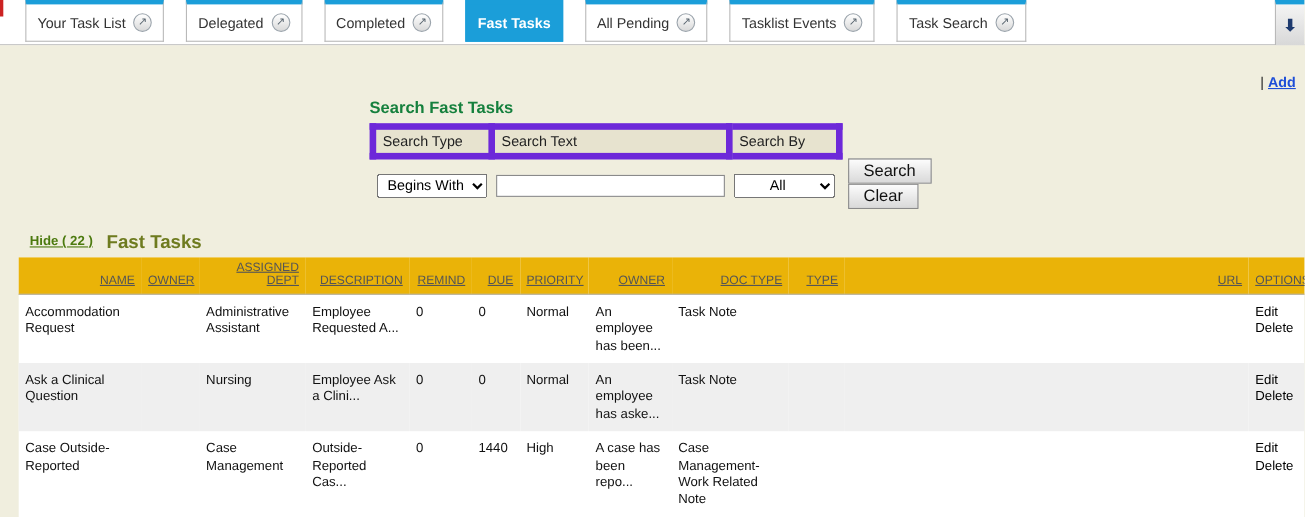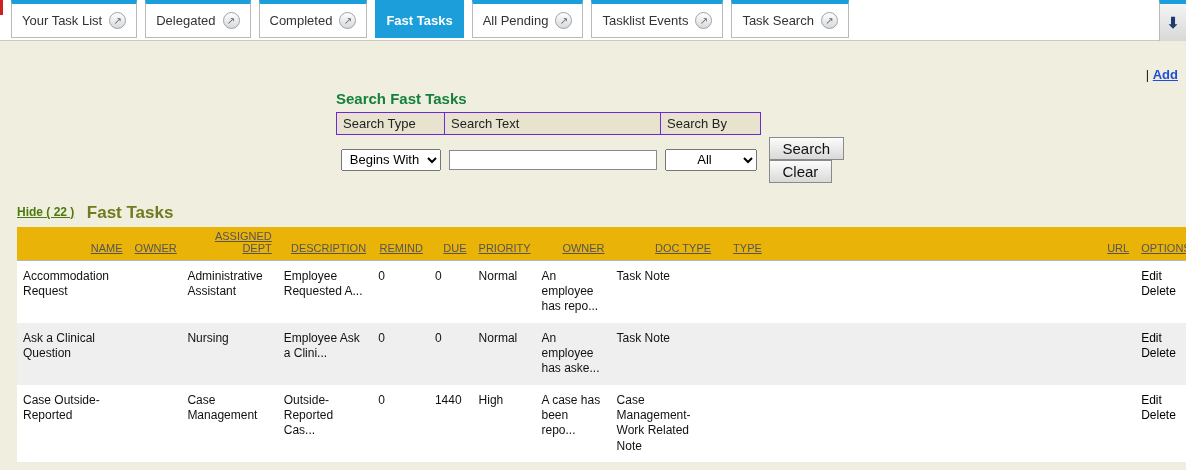--- a/index.html
+++ b/index.html
@@ -13,21 +13,21 @@
   
   .tabbar {
     position:relative; height:41px; background:#ffffff;
     border-bottom:1px solid #c9c9c9;
     display:flex; align-items:stretch; padding-left:7px;
   }
   .red-mark { position:absolute; left:0; top:0; width:3px; height:15px; background:#cc2222; }
   .tab {
     display:flex; align-items:center; gap:7px;
     border:1px solid #b9b9b9; border-top:4px solid #1b9ed9;
-    background:#fff; padding:0 10px; margin:0 4px 2px 4px;
+    background:#fff; padding:0 10px; margin:0 4px 2px 16px;
     font-size:13px; color:#333; cursor:pointer; white-space:nowrap;
   }
   .tab.active { background:#1b9ed9; border-color:#1b9ed9; color:#fff; font-weight:bold; }
   .popup-icon {
     flex:0 0 auto; width:17px; height:17px; border-radius:50%;
     border:1px solid #9aa3ab; background:linear-gradient(#ffffff,#d9d9d9);
     color:#5a6670; font-size:10px; line-height:15px; text-align:center;
   }
   .corner-btn {
     position:absolute; right:0; top:0; width:27px; height:41px;
@@ -40,33 +40,33 @@
   
   .add-row { text-align:right; padding:26px 8px 6px 0; font-size:13px; color:#222; }
   .add-row a { color:#1d4ed8; font-weight:bold; text-decoration:underline; cursor:pointer; }
 
   
   .search-wrap { margin:2px 0 16px 336px; width:540px; }
   .search-title { font-size:15px; font-weight:bold; color:#15803d; margin-bottom:5px; }
   table.search-form { border-collapse:collapse; }
   table.search-form td { padding:2px 4px; font-size:13px; vertical-align:middle; }
   table.search-form tr.hdr td.lbl {
-    background:#e7e3cf; border:1px solid #6d28d9; padding:3px 6px; color:#222;
+    background:#e7e3cf; border:6px solid #6d28d9; padding:3px 6px; color:#222;
   }
   .col-type { width:104px; } .col-text { width:216px; } .col-by { width:96px; }
   .search-form select { width:100px; height:22px; font-size:13px; font-family:inherit;text-align:center; }
   .search-form select.by { width:92px; }
   .search-form input[type=text] { width:208px; height:20px; border:1px solid #8a8a8a; font-size:13px; padding:1px 3px; }
   .btn {
     font-size:15px; font-family:inherit; padding:2px 13px; margin-left:4px;
     border:1px solid #8a8a8a; background:linear-gradient(#fcfcfc,#d9d9d9); cursor:pointer; color:#111;
   }
 
   
-  .list-head { padding:2px 0 4px 17px; }
+  .list-head { padding:2px 0 4px 27px; }
   .list-head a.hide-link { color:#4c7a0f; font-weight:bold; font-size:12px; text-decoration:underline; cursor:pointer; margin-right:8px; vertical-align:2px; }
   .list-head .list-title { color:#6e7b1f; font-weight:bold; font-size:17px; }
 
   
   table.tasks { border-collapse:collapse; width:1169px; margin-left:17px; background:#fff; font-size:12px; table-layout:fixed; }
   table.tasks th {
     font-size:11px; font-weight:normal; color:#555; text-align:right;
     text-decoration:underline; vertical-align:bottom; padding:3px 6px 6px 6px;
     border-bottom:1px solid #b5b5b5; background:#eab308; cursor:pointer;
   }
@@ -189,21 +189,21 @@
   </tr>
 
   <tr>
     <td>Accommodation Request</td>
     <td></td>
     <td>Administrative Assistant</td>
     <td>Employee Requested A...</td>
     <td>0</td>
     <td>0</td>
     <td>Normal</td>
-    <td>An employee has repo...</td>
+    <td>An employee has been...</td>
     <td>Task Note</td>
     <td></td>
     <td></td>
     <td>
       <a class="op">Edit</a>
       <a class="op">Delete</a>
     </td>
   </tr>
 
   <tr class="alt">

